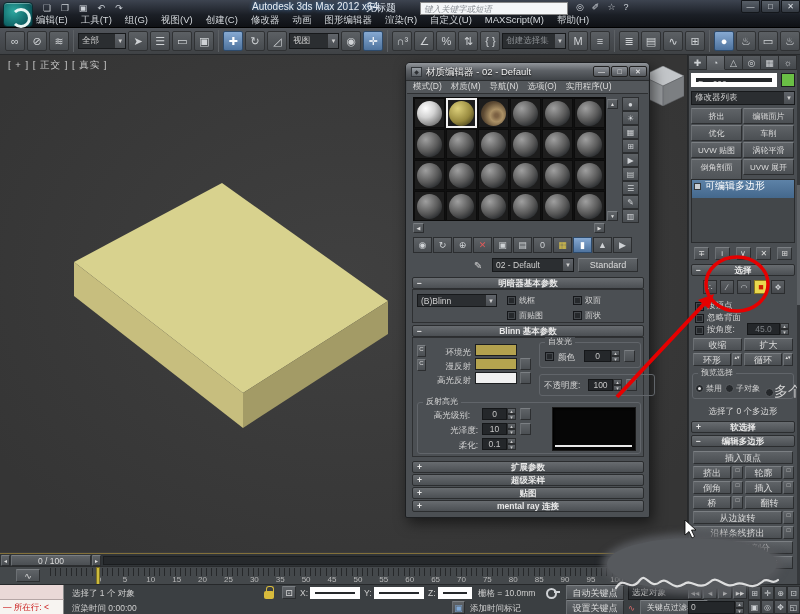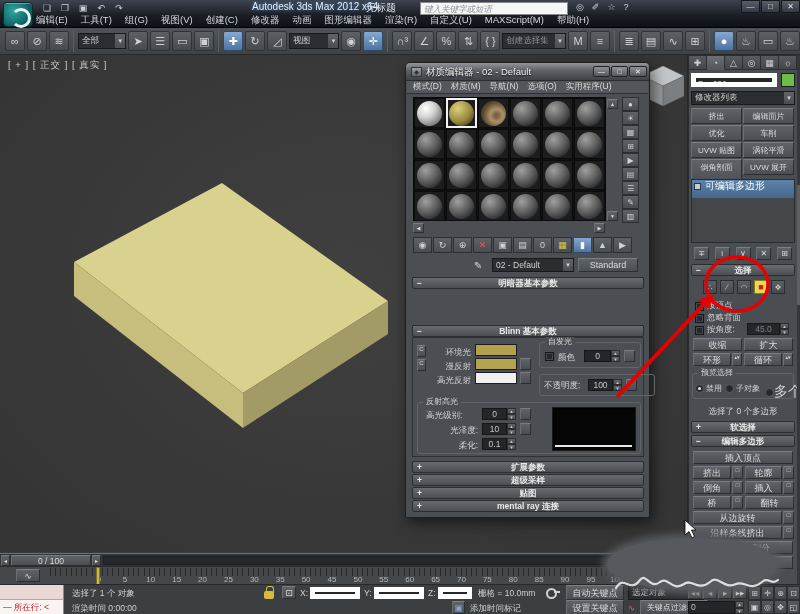--- a/index.html
+++ b/index.html
@@ -337,20 +337,45 @@
   </div>
 
   <span class="lab" style="left:68px;top:197px;font-size:10px">✎</span>
   <span class="dd" style="left:86px;top:195px;width:82px;height:14px">
       <span class="tx">02 - Default</span>
       <span class="ar">▼</span>
     </span>
   <span class="btn" style="left:172px;top:195px;width:60px;height:14px;line-height:13px">Standard</span>
 
   <div class="roll" style="left:6px;top:214px;width:232px"><span class="pm">−</span><span>明暗器基本参数</span></div>
+  <div class="abs" style="left:6px;top:226px;width:232px;height:34px;border:1px solid #2e3032">
+    <span class="dd" style="left:4px;top:4px;width:80px;height:13px">
+        <span class="tx">(B)Blinn</span>
+        <span class="ar">▼</span>
+      </span>
+    <div class="abs" style="left:94px;top:3px;width:136px;height:30px;display:flex;flex-wrap:wrap">
+
+    <span style="width:66px;height:14px;display:flex;align-items:center;gap:3px;font-size:8px">
+          <span class="ckb"></span>
+          <span>线框</span>
+        </span>
+        <span style="width:66px;height:14px;display:flex;align-items:center;gap:3px;font-size:8px">
+          <span class="ckb"></span>
+          <span>双面</span>
+        </span>
+        <span style="width:66px;height:14px;display:flex;align-items:center;gap:3px;font-size:8px">
+          <span class="ckb"></span>
+          <span>面贴图</span>
+        </span>
+        <span style="width:66px;height:14px;display:flex;align-items:center;gap:3px;font-size:8px">
+          <span class="ckb"></span>
+          <span>面状</span>
+        </span>
+      </div>
+  </div>
 
   <div class="roll" style="left:6px;top:262px;width:232px"><span class="pm">−</span><span>Blinn 基本参数</span></div>
   <div class="abs" style="left:6px;top:274px;width:232px;height:120px;border:1px solid #2e3032">
     <span class="btn" style="left:4px;top:7px;width:9px;height:12px;font-size:6px">C</span>
     <span class="btn" style="left:4px;top:21px;width:9px;height:12px;font-size:6px">C</span>
     <span class="lab" style="left:14px;top:9px;width:44px;text-align:right">环境光</span>
     <span class="abs" style="left:62px;top:6px;width:42px;height:12px;background:#b3a14e;border:1px solid #1c1e20"></span>
     <span class="lab" style="left:14px;top:23px;width:44px;text-align:right">漫反射</span>
     <span class="abs" style="left:62px;top:20px;width:42px;height:12px;background:#b5a44f;border:1px solid #1c1e20"></span>
     <span class="btn" style="left:107px;top:20px;width:11px;height:12px"></span>
@@ -378,21 +403,21 @@
           <span class="a">
             <i>▴</i>
             <i>▾</i>
           </span>
         </span>
       <span class="btn" style="left:86px;top:4px;width:11px;height:12px"></span>
     </div>
 
     <div class="grp" style="left:4px;top:64px;width:224px;height:52px">
       <span class="gt">反射高光</span>
-      <span class="lab" style="left:8px;top:7px;width:52px;text-align:left">高光级别:</span>
+      <span class="lab" style="left:8px;top:7px;width:52px;text-align:center">高光级别:</span>
       <span class="spin" style="left:64px;top:5px;width:34px">
           <span class="v">0</span>
           <span class="a">
             <i>▴</i>
             <i>▾</i>
           </span>
         </span>
       <span class="btn" style="left:102px;top:5px;width:11px;height:12px"></span>
       <span class="lab" style="left:8px;top:22px;width:52px;text-align:right">光泽度:</span>
       <span class="spin" style="left:64px;top:20px;width:34px">

